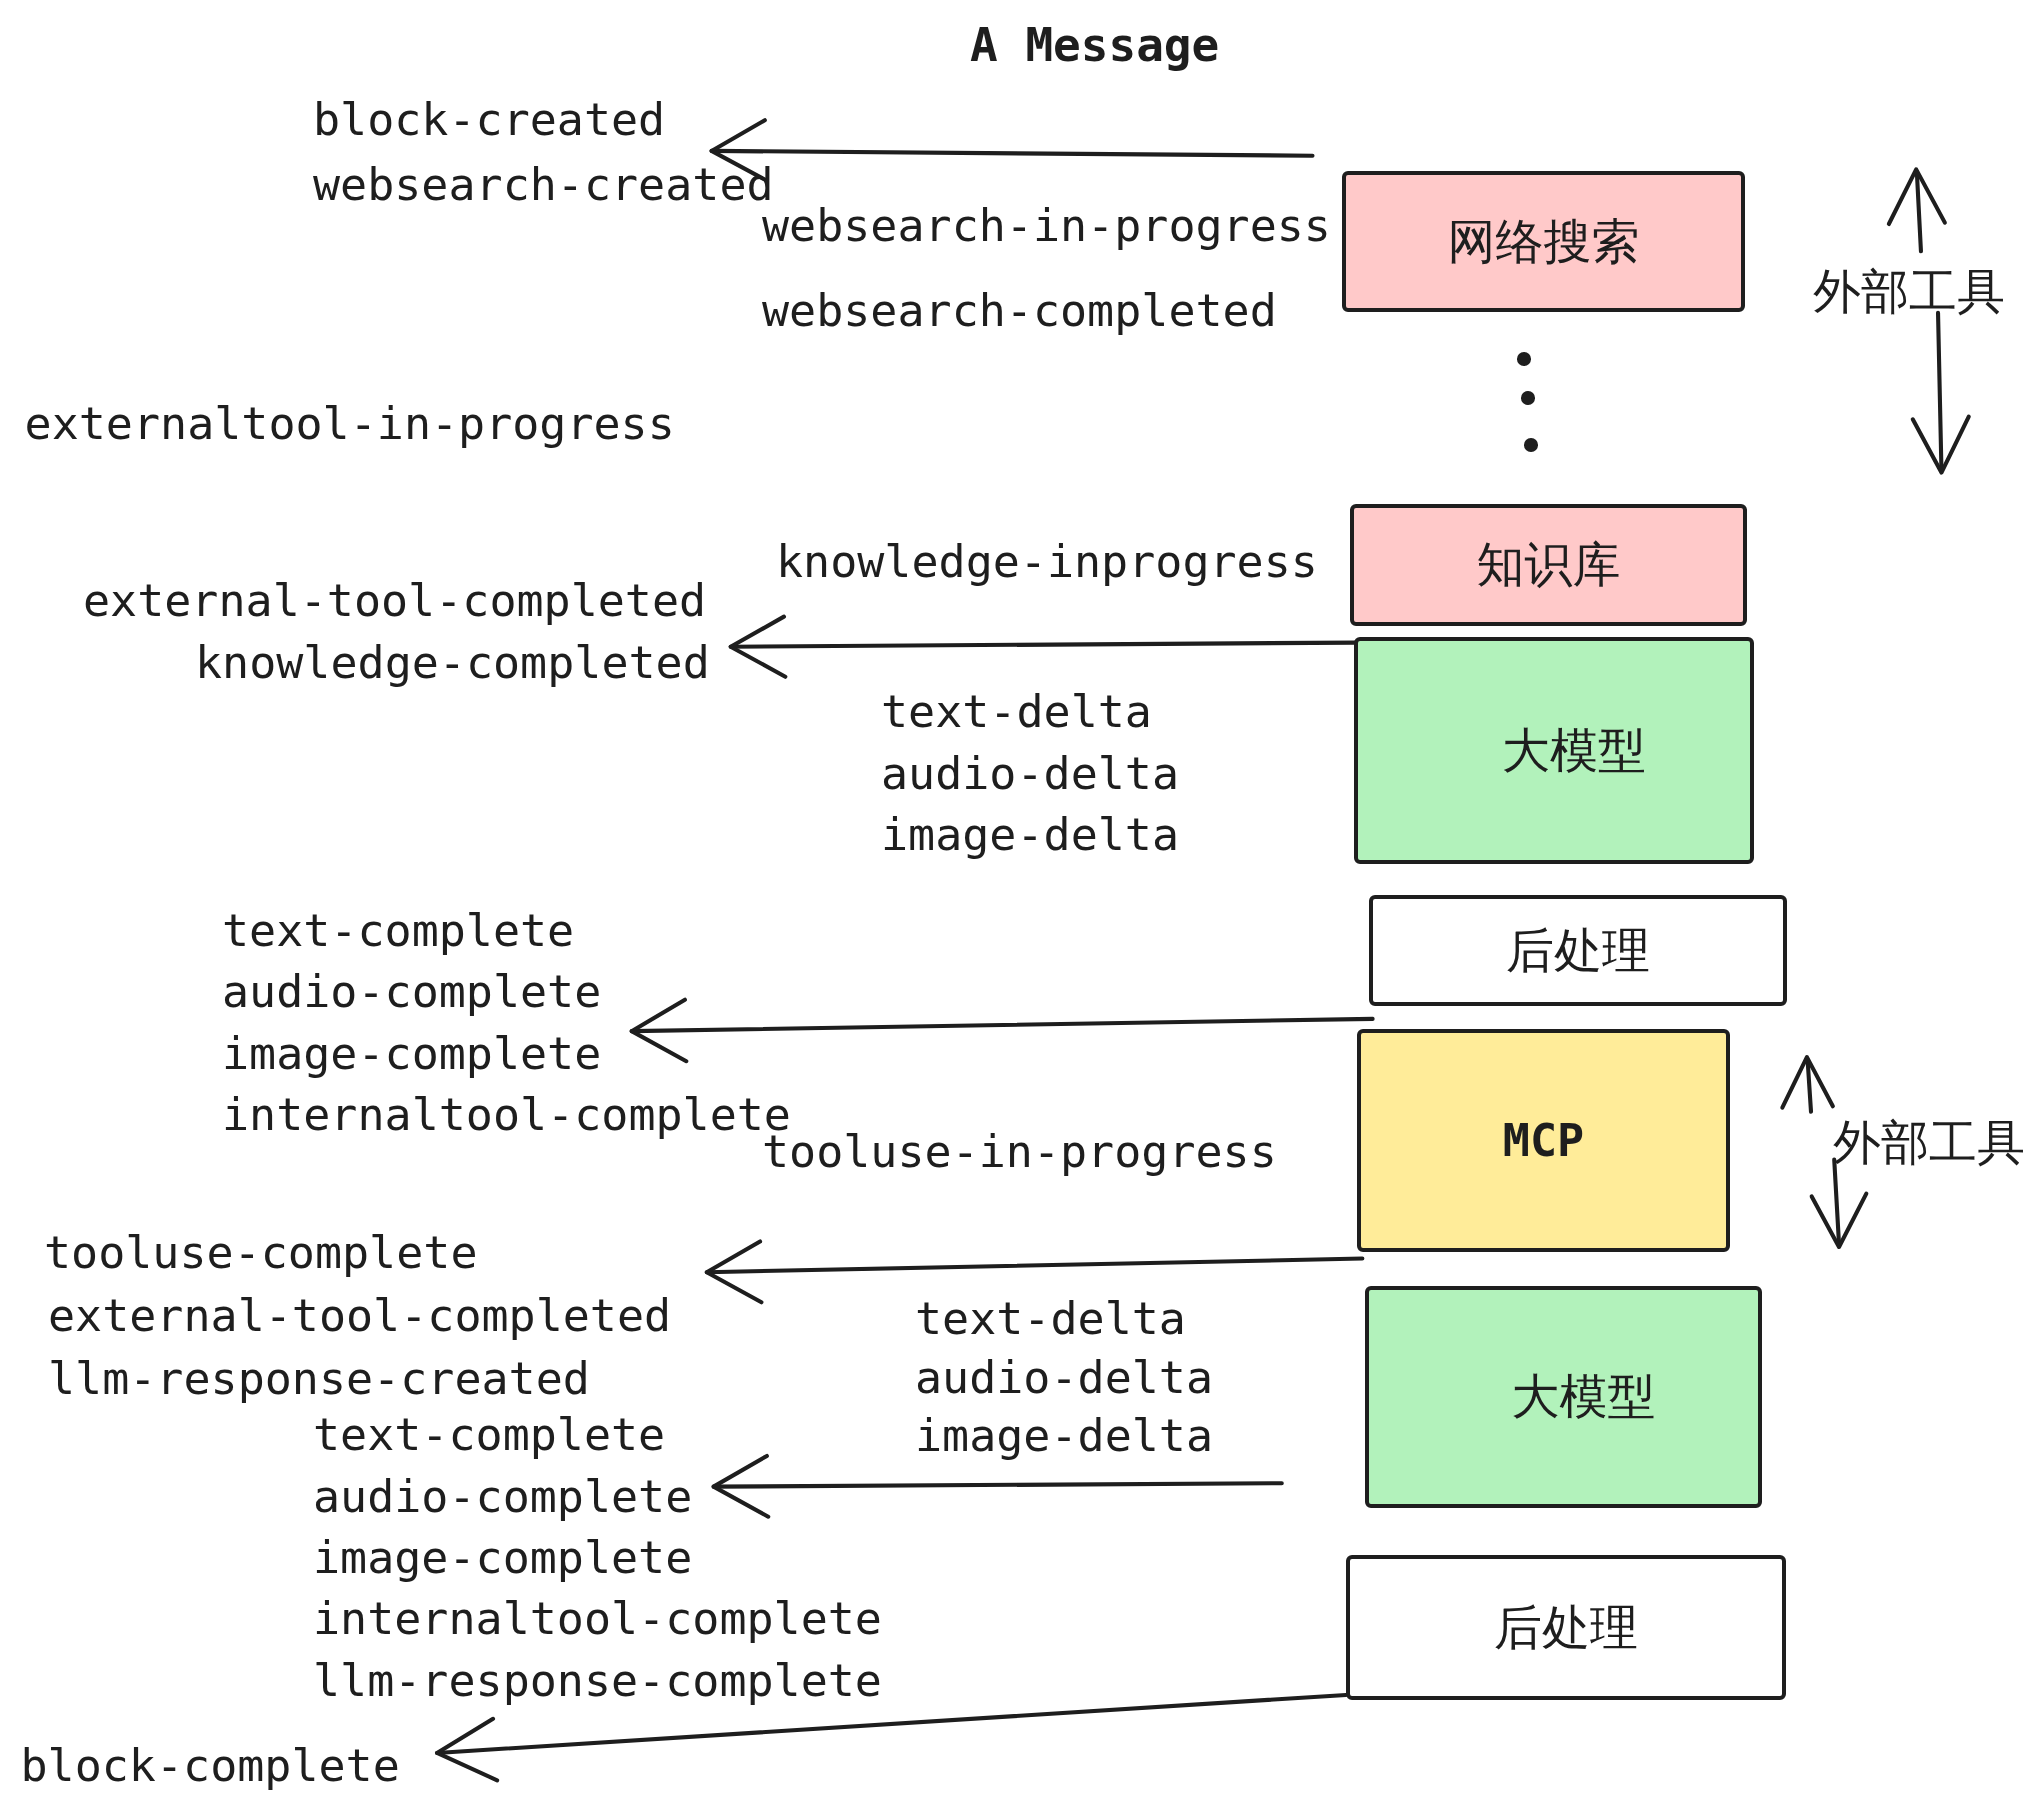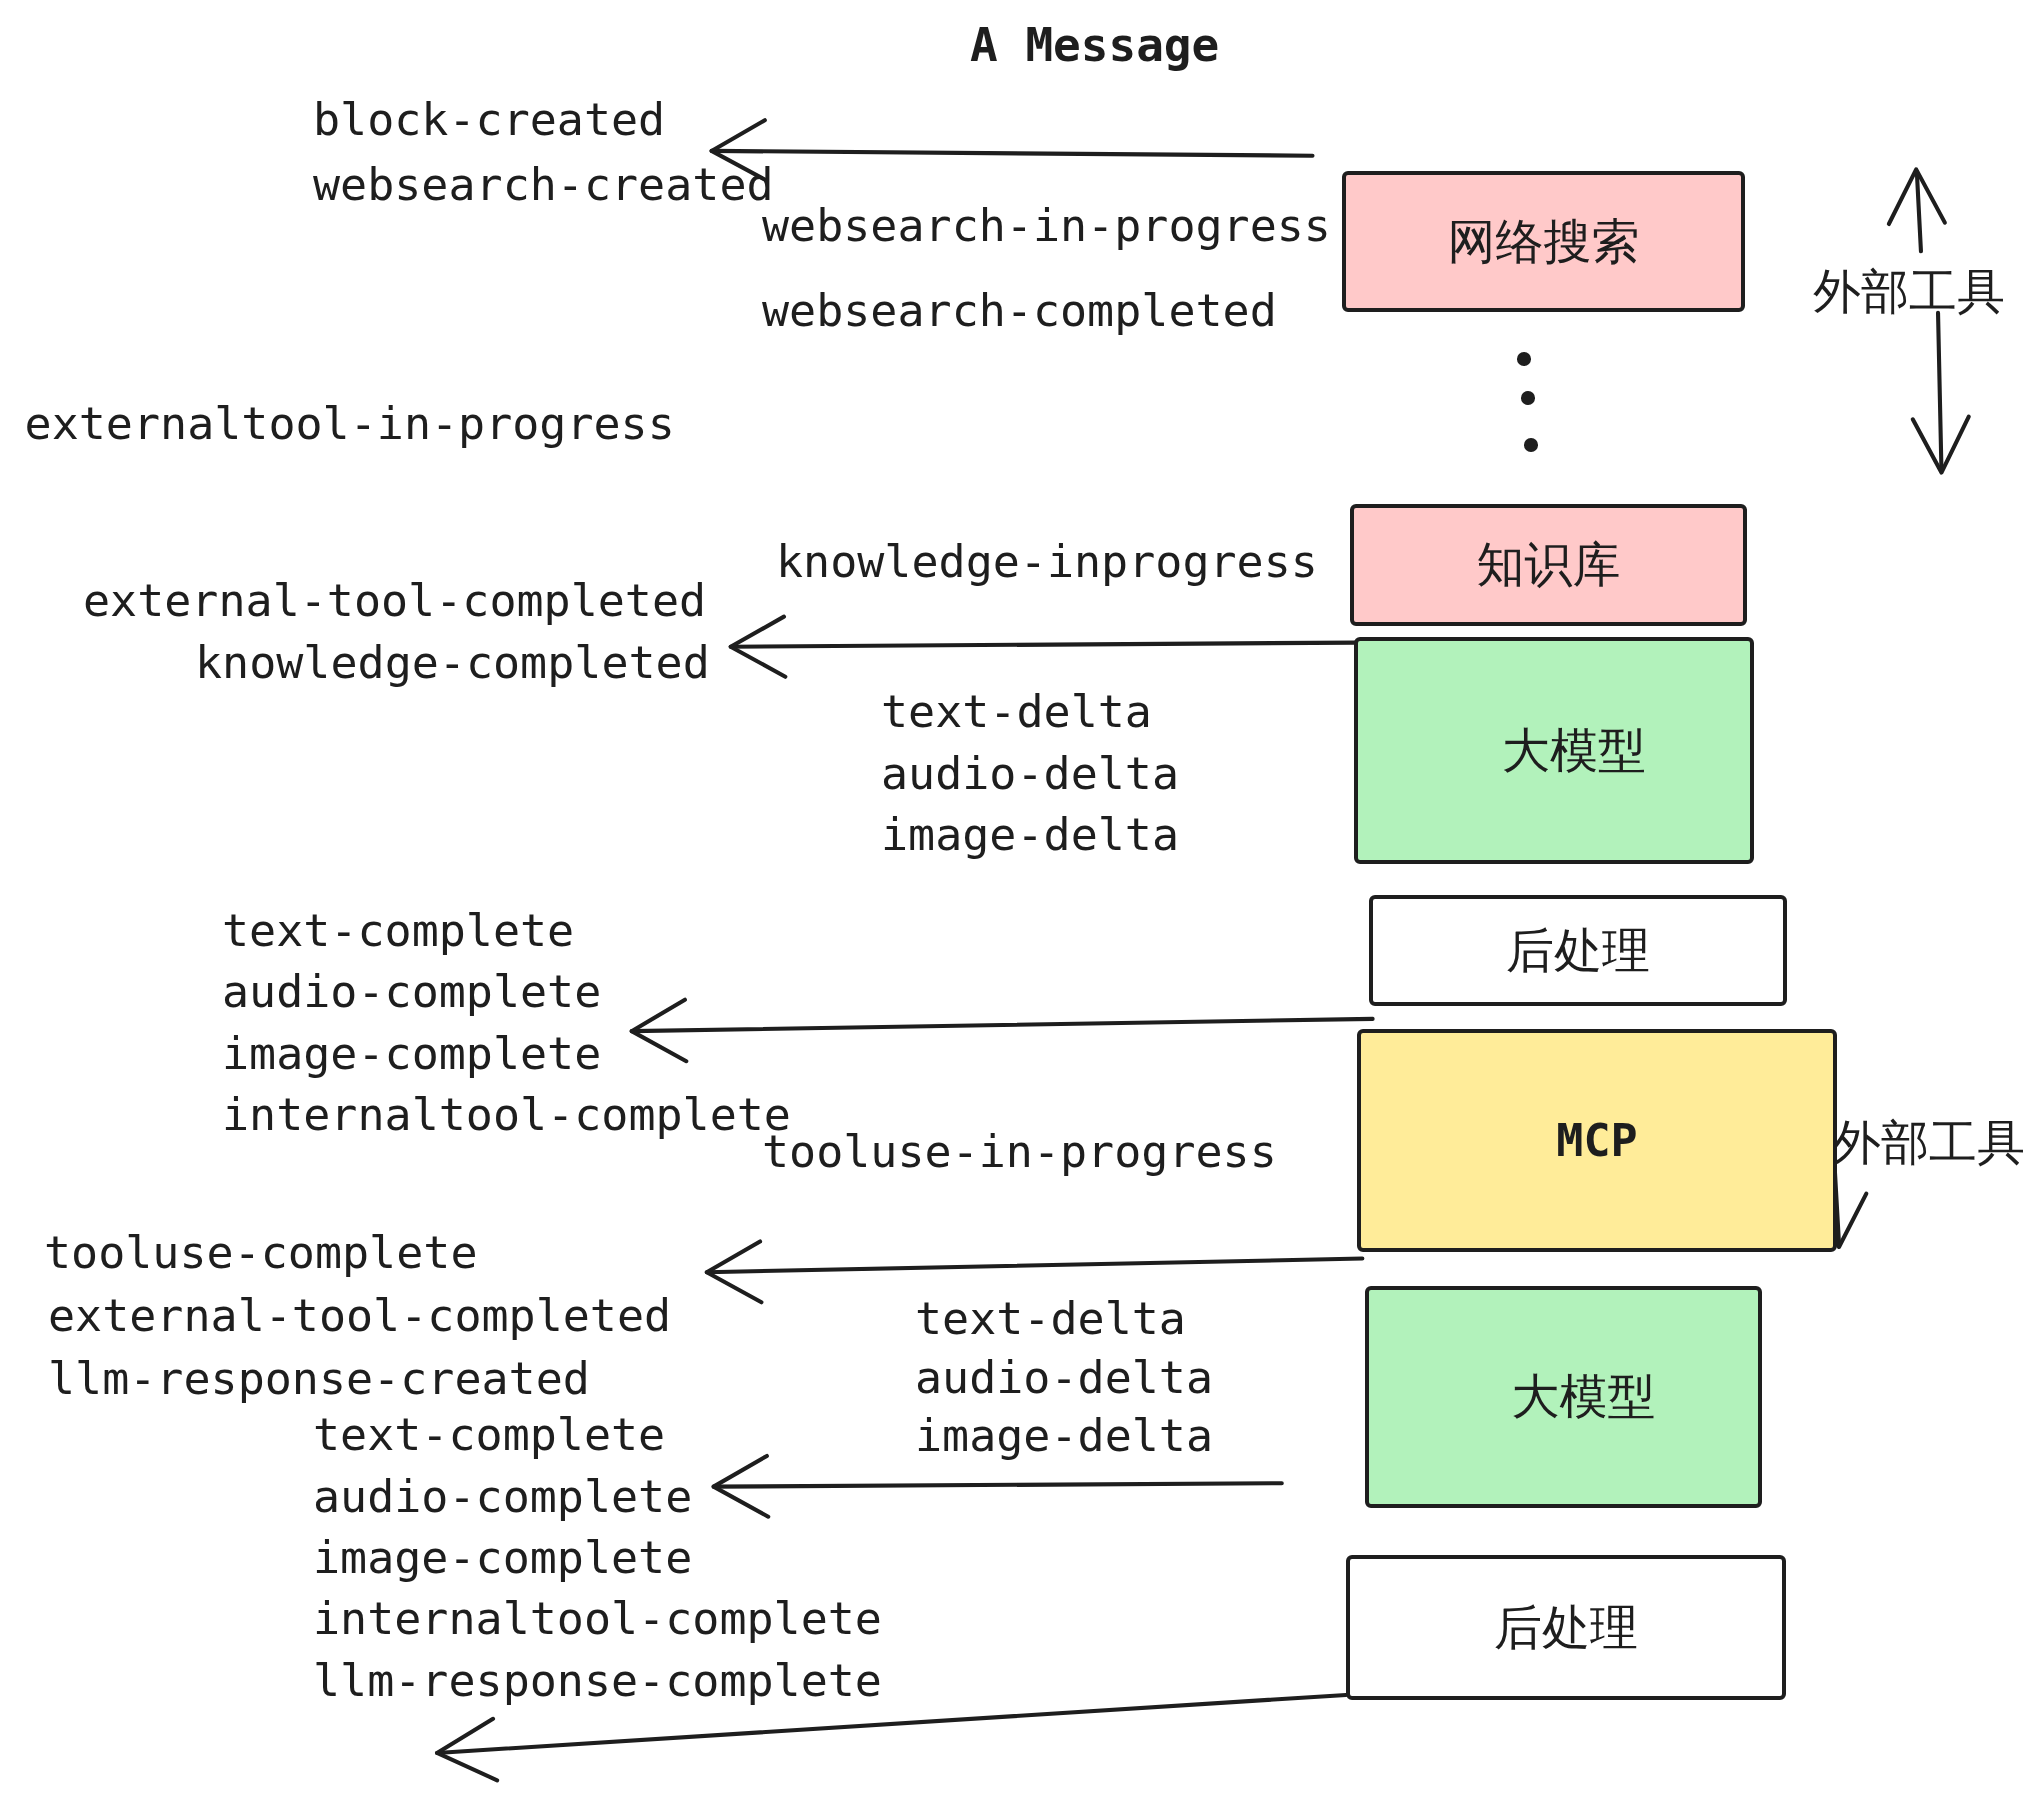--- a/index.html
+++ b/index.html
@@ -136,21 +136,21 @@
   </div>
   <div class="box pink" style="left:1350px;top:504px;width:397px;height:122px;">
     <span class="blabel">知识库</span>
   </div>
   <div class="box green" style="left:1354px;top:637px;width:400px;height:227px;">
     <span class="blabel">大模型</span>
   </div>
   <div class="box white" style="left:1369px;top:895px;width:418px;height:111px;">
     <span class="blabel">后处理</span>
   </div>
-  <div class="box yellow" style="left:1357px;top:1029px;width:480px;height:223px;">
+  <div class="box yellow" style="left:1357px;top:1029px;width:373px;height:223px;">
     <span class="blabel mono">MCP</span>
   </div>
   <div class="box green" style="left:1365px;top:1286px;width:397px;height:222px;">
     <span class="blabel">大模型</span>
   </div>
   <div class="box white" style="left:1346px;top:1555px;width:440px;height:145px;">
     <span class="blabel">后处理</span>
   </div>
 
   <div class="dot" style="left:1517px;top:352px;"></div>
@@ -180,15 +180,16 @@
   <div class="evt" style="left:48px;top:1292px;">external-tool-completed</div>
   <div class="evt" style="left:48px;top:1355px;">llm-response-created</div>
   <div class="evt" style="left:915px;top:1295px;">text-delta</div>
   <div class="evt" style="left:915px;top:1354px;">audio-delta</div>
   <div class="evt" style="left:915px;top:1412px;">image-delta</div>
   <div class="evt" style="left:313px;top:1411px;">text-complete</div>
   <div class="evt" style="left:313px;top:1473px;">audio-complete</div>
   <div class="evt" style="left:313px;top:1534px;">image-complete</div>
   <div class="evt" style="left:313px;top:1595px;">internaltool-complete</div>
   <div class="evt" style="left:313px;top:1657px;">llm-response-complete</div>
+  <div class="evt" style="left:20.5px;top:1742px;">block-complete</div>
 
 </div>
 
 
 </body></html>

